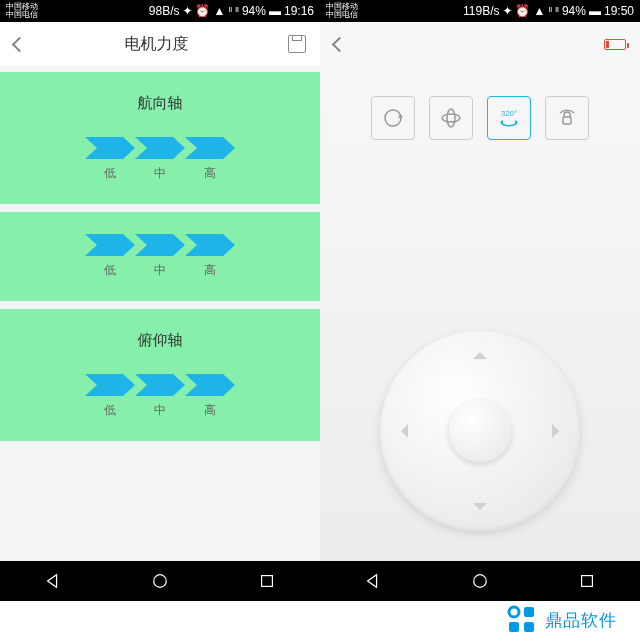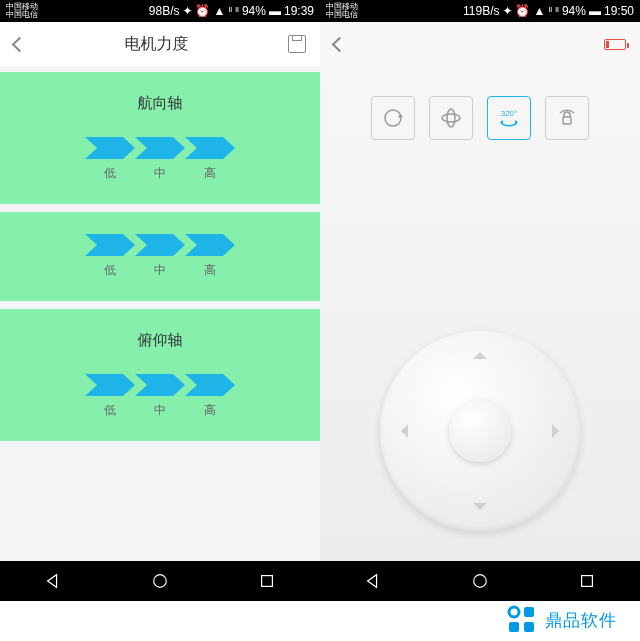--- a/index.html
+++ b/index.html
@@ -61,21 +61,21 @@
       </div>
       <div class="sb-right">
         <span>98B/s</span>
         <span class="sb-ico">✦</span>
         <span class="sb-ico">⏰</span>
         <span class="sb-ico">▲</span>
         <span class="sb-ico">ᶦᶦ</span>
         <span class="sb-ico">ᶦᶦ</span>
         <span>94%</span>
         <span>▬</span>
-        <span>19:39</span>
+        <span>19:16</span>
       </div>
     </div>
     <div class="appbar">
       <div class="back-chevron"></div>
       <div class="appbar-title">电机力度</div>
       <div class="save-icon"></div>
     </div>
     <div class="content-left">
       <div class="section">
         <div class="section-title">航向轴</div>

